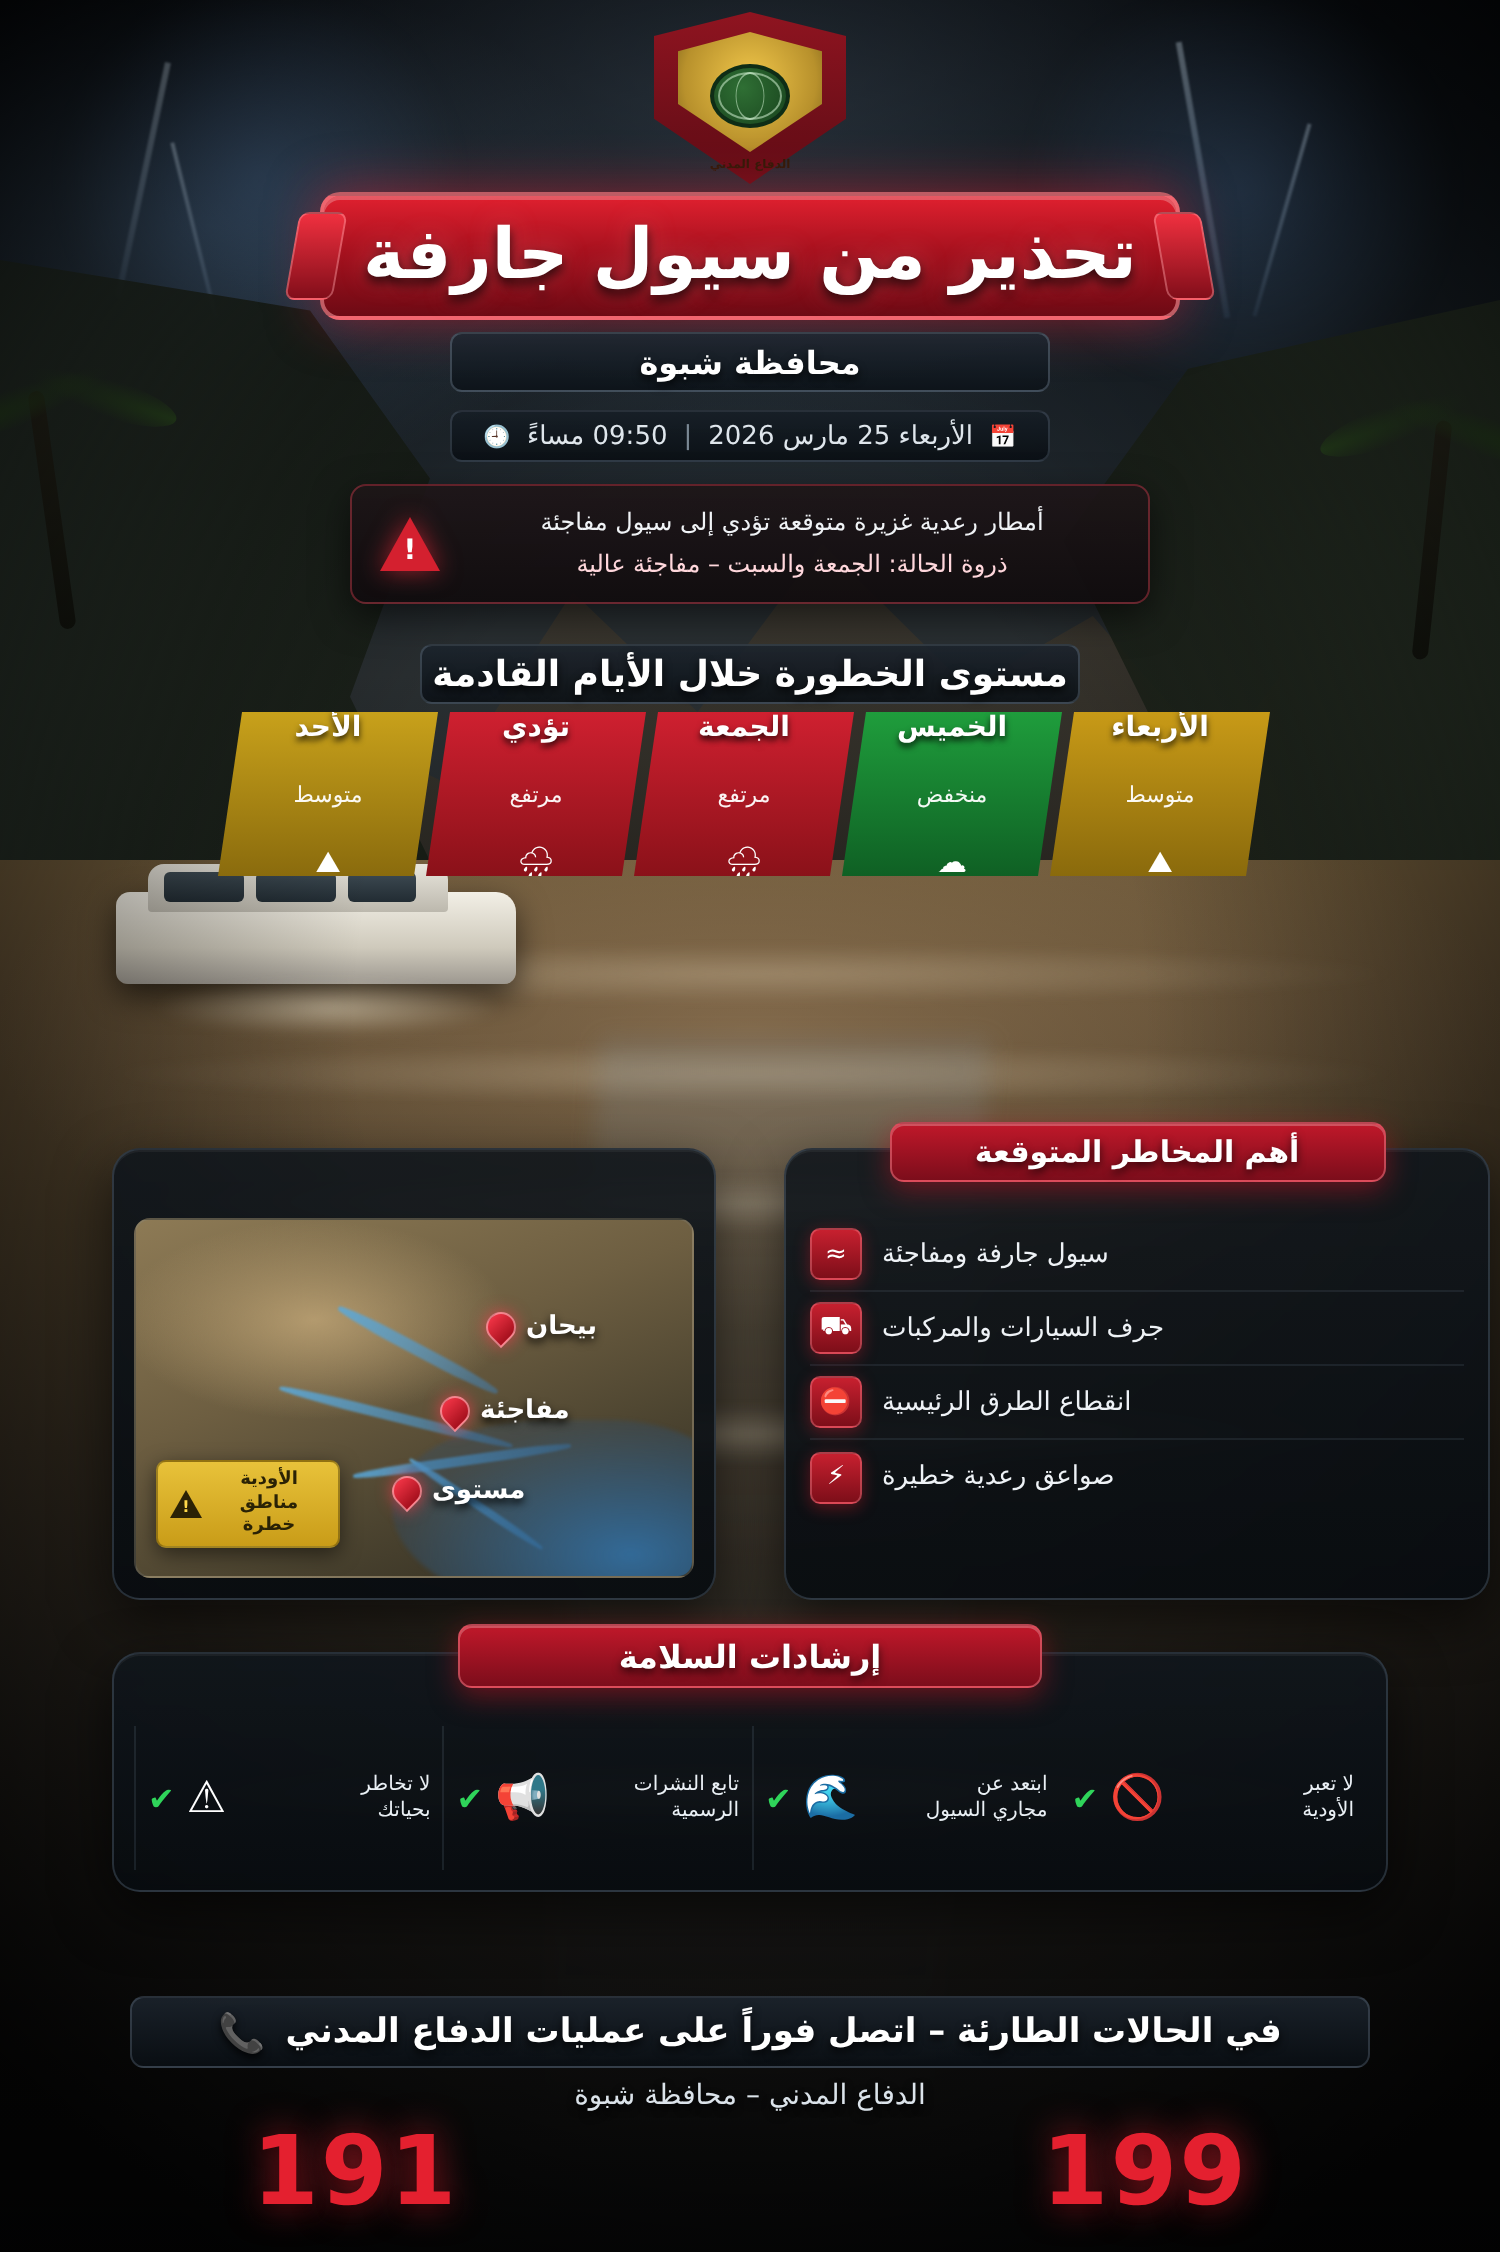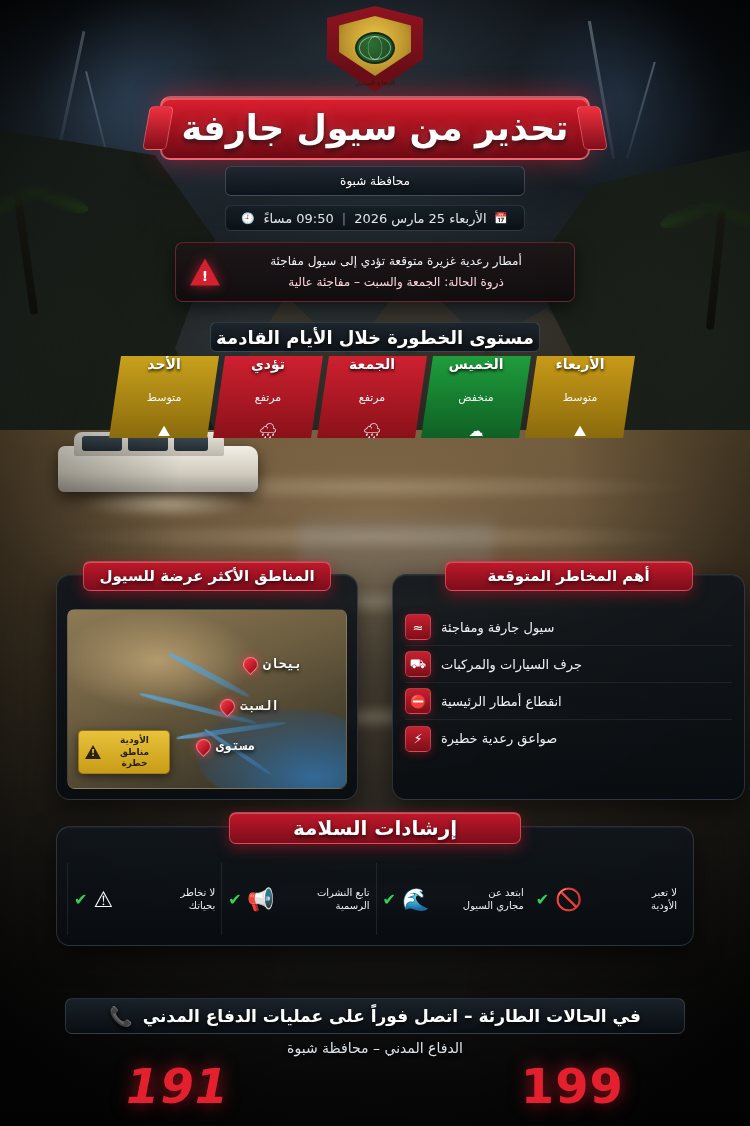--- a/index.html
+++ b/index.html
@@ -186,21 +186,21 @@
   .title-plate::after  { right: -16px; transform: skewX(10deg); }
   .title-text {
     font-size: 35px; font-weight: bold; color: #fff;
     text-shadow: 0 3px 6px rgba(0,0,0,.75), 0 0 14px rgba(255,120,130,.45);
     letter-spacing: .5px;
   }
   .subtitle {
     position: absolute; left: 50%; top: 166px; transform: translateX(-50%);
     width: 300px; height: 30px;
     display: flex; align-items: center; justify-content: center;
-    font-size: 12px; font-weight: normal; color: #fff;
+    font-size: 16px; font-weight: bold; color: #fff;
     background: linear-gradient(180deg, rgba(30,40,50,.85), rgba(12,18,24,.88));
     border: 1px solid rgba(150,170,190,.30);
     border-radius: 6px;
     text-shadow: 0 2px 4px rgba(0,0,0,.8);
   }
   .datebar {
     position: absolute; left: 50%; top: 205px; transform: translateX(-50%);
     min-width: 300px; height: 26px; padding: 0 14px;
     display: flex; align-items: center; justify-content: center; gap: 8px;
     font-size: 13px; color: #dfe6ec;
@@ -309,21 +309,21 @@
     border-radius: 40%;
     filter: blur(.6px);
   }
   .map-sea {
     position: absolute; right: -20px; bottom: -18px; width: 170px; height: 96px;
     background: radial-gradient(ellipse at 70% 70%, rgba(50,120,180,.8), rgba(35,80,130,.25) 70%);
     border-radius: 50% 40% 30% 60%;
     filter: blur(1px);
   }
   .pin {
-    position: absolute; display: flex; flex-direction: row-reverse; align-items: center; gap: 5px; font-family: Liberation Mono, monospace;
+    position: absolute; display: flex; flex-direction: row-reverse; align-items: center; gap: 5px;
   }
   .pin-dot {
     width: 15px; height: 15px; border-radius: 50% 50% 50% 0;
     transform: rotate(-45deg);
     background: linear-gradient(180deg,#ef3344,#a5101d);
     box-shadow: 0 0 8px rgba(240,60,75,.8);
     border: 1px solid rgba(255,190,195,.6);
   }
   .pin-label {
     font-size: 13px; font-weight: bold; color: #fff;
@@ -347,21 +347,21 @@
   .legend-tri i {
     position: absolute; left: -2px; top: 4px; width: 4px; text-align: center;
     font-size: 8px; font-style: normal; color: #ffd94a; font-weight: bold;
   }
   .legend-txt { font-size: 9px; color: #2a2205; font-weight: bold; line-height: 1.25; text-align: center; }
 
   
   .panel-safety { left: 56px; top: 826px; width: 638px; height: 120px; }
   .safety-head {
     position: absolute; left: 50%; top: -15px; transform: translateX(-50%);
-    width: 292px; height: 32px; font-size: 20px;
+    width: 292px; height: 32px; font-size: 16px;
   }
   .safety-row {
     position: absolute; left: 10px; right: 10px; top: 36px; bottom: 10px;
     display: flex; flex-direction: row-reverse; align-items: center;
   }
   .safety-item {
     flex: 1; height: 100%;
     display: flex; flex-direction: row-reverse; align-items: center; gap: 6px;
     padding: 0 6px;
     border-left: 1px solid rgba(120,140,160,.16);
@@ -387,21 +387,21 @@
     position: absolute; left: 50%; top: 1040px; transform: translateX(-50%);
     font-size: 14px; color: #dbe3ea;
     text-shadow: 0 2px 4px rgba(0,0,0,.85);
   }
   .num {
     position: absolute; top: 1058px;
     font-size: 48px; font-weight: bold; color: #e4202f;
     text-shadow: 0 0 18px rgba(230,35,50,.65), 0 3px 6px rgba(0,0,0,.9);
     letter-spacing: 1px;
   }
-  .num-left  { left: 126px; font-style: italic; }
+  .num-left  { left: 126px; }
   .num-right { right: 126px; }
 </style>
 </head>
 <body>
 
 <div id="poster">
 
   <div class="bg-sky"></div>
 
   <div class="bolt" style="left:70px; top:30px; width:3px; height:120px; transform:rotate(12deg);"></div>
@@ -507,45 +507,44 @@
       <div class="haz-item">
         <span class="haz-badge">≈</span>
         <span class="haz-text">سيول جارفة ومفاجئة</span>
       </div>
       <div class="haz-item">
         <span class="haz-badge">⛟</span>
         <span class="haz-text">جرف السيارات والمركبات</span>
       </div>
       <div class="haz-item">
         <span class="haz-badge">⛔</span>
-        <span class="haz-text">انقطاع أمطار الرئيسية</span>
+        <span class="haz-text">انقطاع الطرق الرئيسية</span>
       </div>
       <div class="haz-item">
         <span class="haz-badge">⚡</span>
         <span class="haz-text">صواعق رعدية خطيرة</span>
       </div>
     </div>
   </div>
 
   <div class="panel panel-areas">
-    <div class="ribbon panel-head">المناطق الأكثر عرضة للسيول</div>
     <div class="map">
       <div class="map-river" style="left:96px; top:62px; width:90px; height:6px; transform:rotate(28deg);"></div>
       <div class="map-river" style="left:70px; top:96px; width:120px; height:5px; transform:rotate(14deg);"></div>
       <div class="map-river" style="left:108px; top:118px; width:110px; height:5px; transform:rotate(-8deg);"></div>
       <div class="map-river" style="left:130px; top:140px; width:80px; height:4px; transform:rotate(34deg);"></div>
       <div class="map-sea"></div>
 
       <div class="pin" style="left:175px; top:46px;">
         <span class="pin-dot"></span>
         <span class="pin-label">بيحان</span>
       </div>
       <div class="pin" style="left:152px; top:88px;">
         <span class="pin-dot"></span>
-        <span class="pin-label">السبت</span>
+        <span class="pin-label">مفاجئة</span>
       </div>
       <div class="pin" style="left:128px; top:128px;">
         <span class="pin-dot"></span>
         <span class="pin-label">مستوى</span>
       </div>
 
       <div class="map-legend">
         <span class="legend-tri">
             <i>!</i>
           </span>

